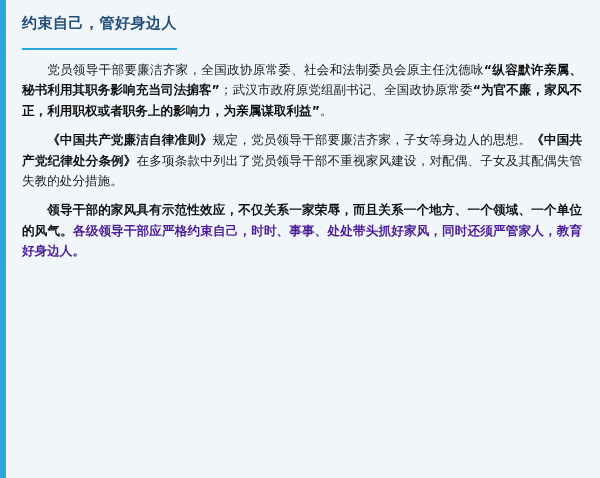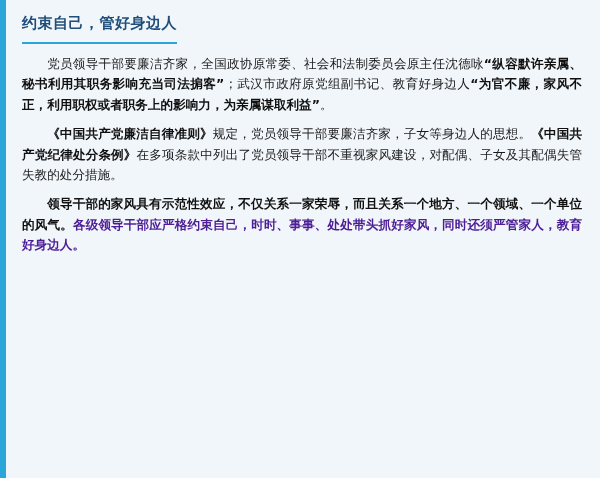--- a/index.html
+++ b/index.html
@@ -29,21 +29,21 @@
     display: flex;
     align-items: center;
     margin-bottom: 10px;
   }
   .title-text {
     font-size: 15px;
     font-weight: bold;
     color: #1f4e79;
     letter-spacing: 0.5px;
     line-height: 1.2;
-    padding-bottom: 10px;
+    padding-bottom: 16px;
   }
   .title-underline {
     border-bottom: 2px solid #2aa7d8;
     display: inline-block;
   }
   p.para {
     margin: 0 0 9px 0;
     font-size: 12.6px;
     line-height: 1.62;
     color: #1b1b1b;
@@ -69,21 +69,21 @@
 <body>
 
 <div class="page">
   <div class="inner">
 
     <div class="title-row">
       <span class="title-text title-underline">约束自己，管好身边人</span>
     </div>
 
     <p class="para">
-      <span>党员领导干部要廉洁齐家，全国政协原常委、社会和法制委员会原主任沈德咏</span><span class="b">“纵容默许亲属、秘书利用其职务影响充当司法掮客”</span><span>；武汉市政府原党组副书记、教育好身边人</span><span class="b">“为官不廉，家风不正，利用职权或者职务上的影响力，为亲属谋取利益”</span><span>。</span>
+      <span>党员领导干部要廉洁齐家，全国政协原常委、社会和法制委员会原主任沈德咏</span><span class="b">“纵容默许亲属、秘书利用其职务影响充当司法掮客”</span><span>；武汉市政府原党组副书记、全国政协原常委</span><span class="b">“为官不廉，家风不正，利用职权或者职务上的影响力，为亲属谋取利益”</span><span>。</span>
     </p>
 
 
     <p class="para">
       <span class="bookname">《中国共产党廉洁自律准则》</span><span>规定，党员领导干部要廉洁齐家，子女等身边人的思想。</span><span class="bookname">《中国共产党纪律处分条例》</span><span>在多项条款中列出了党员领导干部不重视家风建设，对配偶、子女及其配偶失管失教的处分措施。</span>
     </p>
 
     <p class="para">
       <span class="b">领导干部的家风具有示范性效应，不仅关系一家荣辱，而且关系一个地方、一个领域、一个单位的风气。</span><span class="blue">各级领导干部应严格约束自己，时时、事事、处处带头抓好家风，</span><span class="blue">同时还须严管家人，教育好身边人。</span>
     </p>

